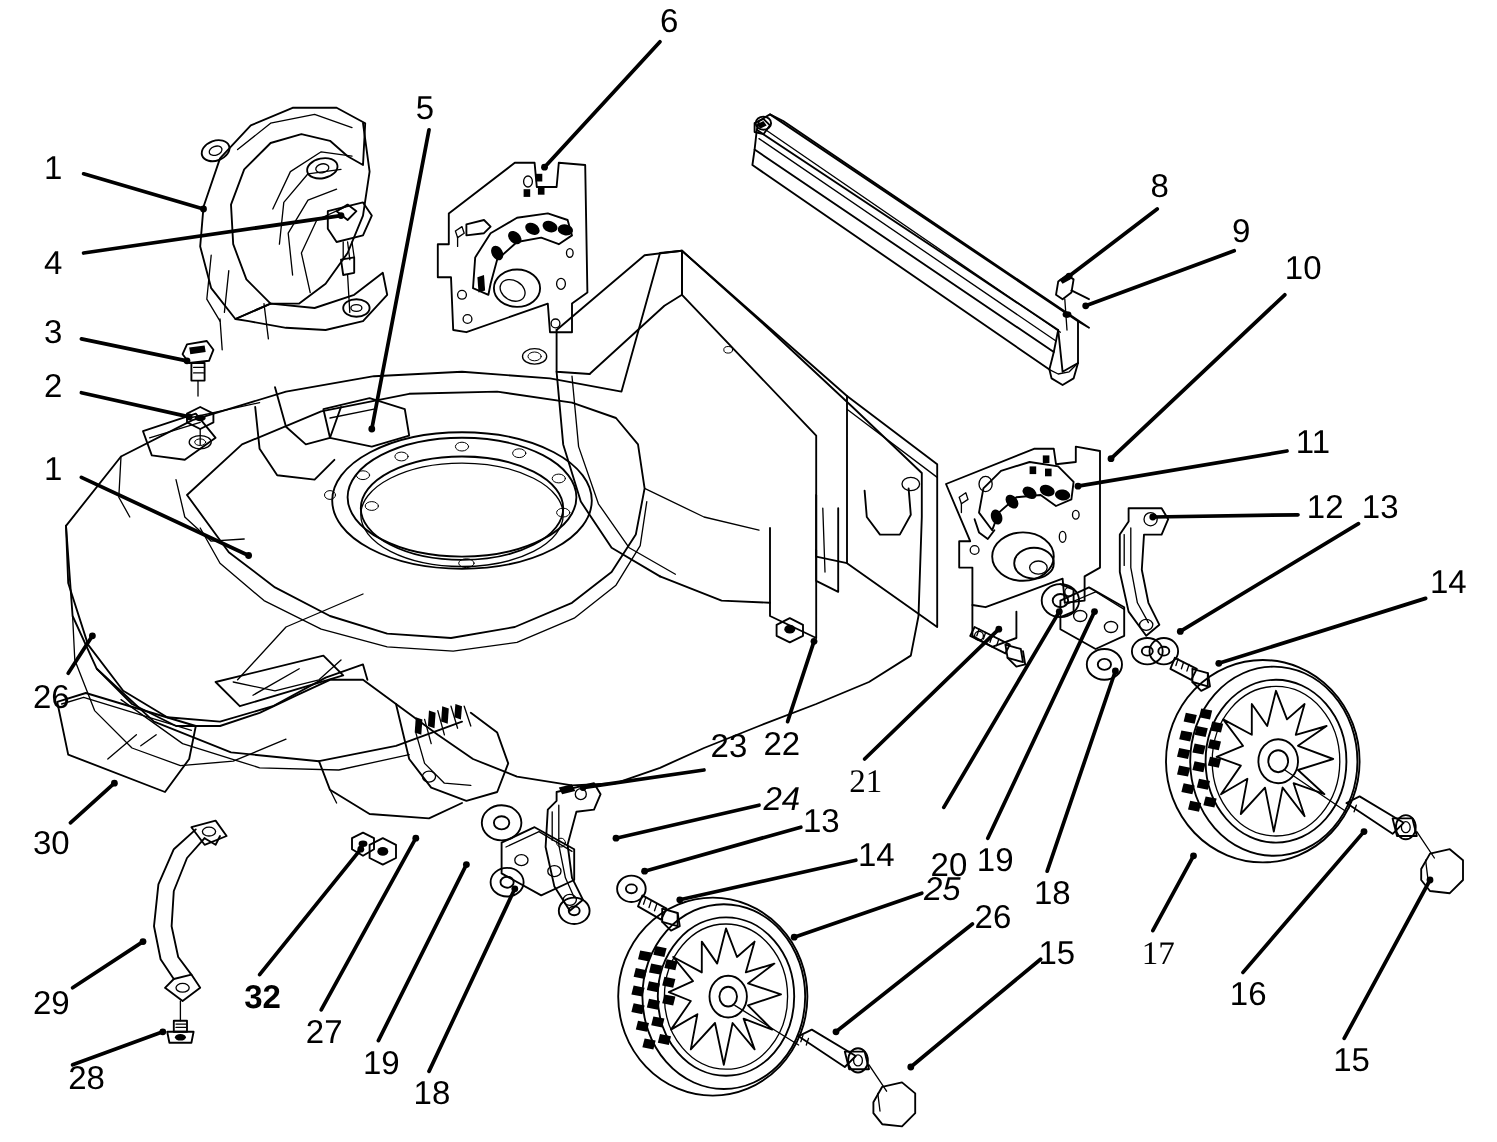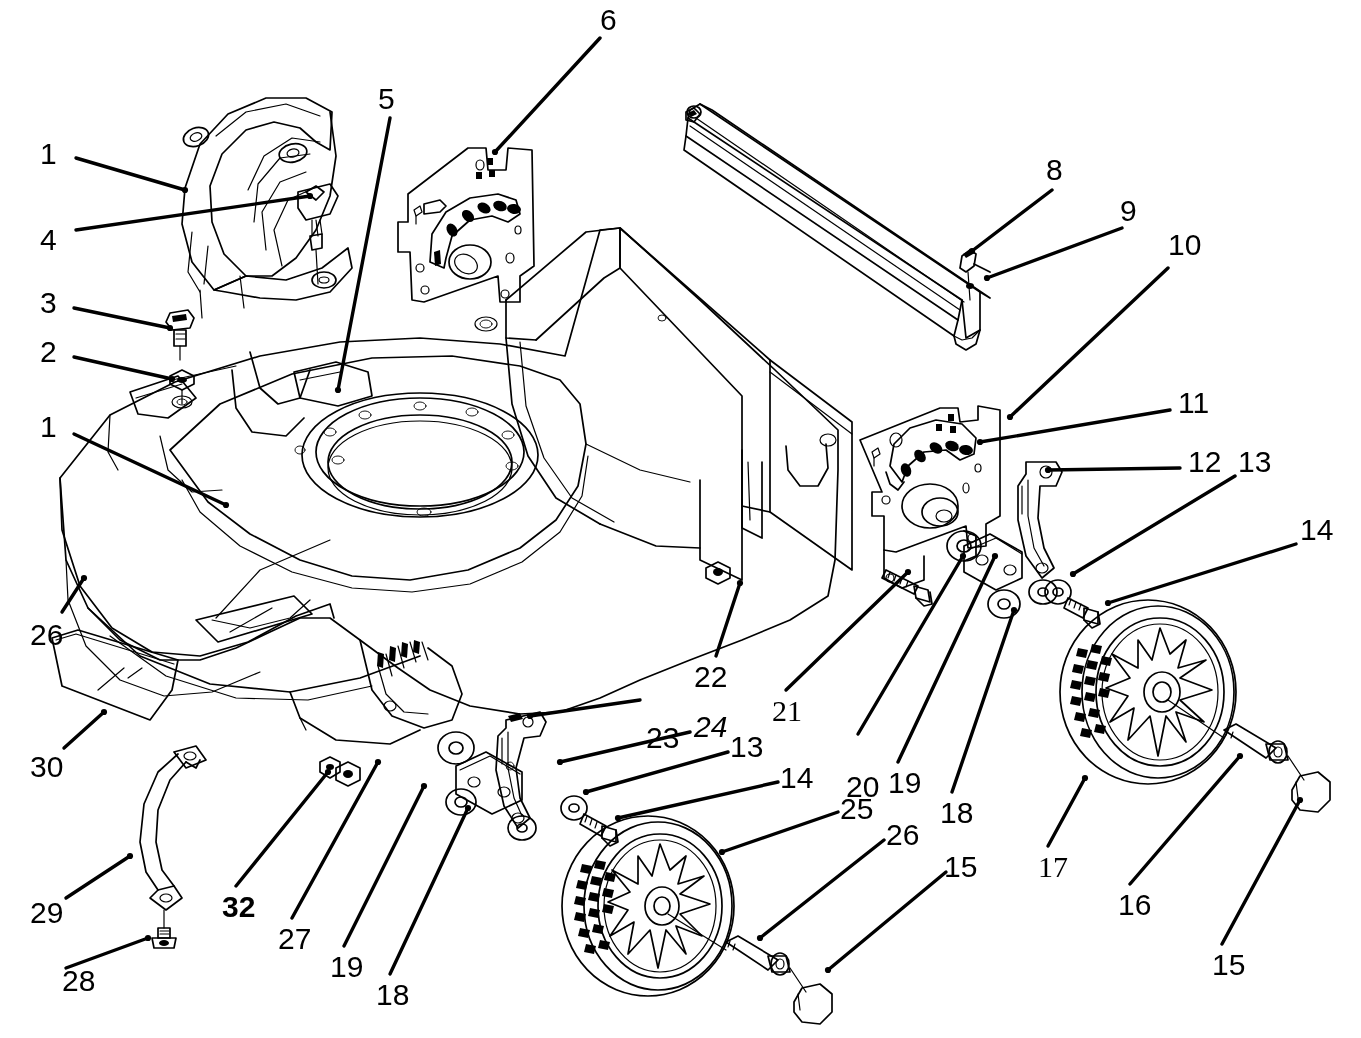--- a/index.html
+++ b/index.html
@@ -604,25 +604,25 @@
       <span class="callout" style="left: 1238px; top: 447px;">13</span>
       <span class="callout" style="left: 1300px; top: 515px;">14</span>
       <span class="callout" style="left: 1212px; top: 950px;">15</span>
       <span class="callout" style="left: 1118px; top: 890px;">16</span>
       <span class="callout" style="left: 1038px; top: 852px; font-family: Liberation Serif, serif;">17</span>
       <span class="callout" style="left: 940px; top: 798px;">18</span>
       <span class="callout" style="left: 888px; top: 768px;">19</span>
       <span class="callout" style="left: 846px; top: 740px; margin-top: 32px;">20</span>
       <span class="callout" style="left: 772px; top: 696px; font-family: Liberation Serif, serif;">21</span>
       <span class="callout" style="left: 694px; top: 662px;">22</span>
-      <span class="callout" style="left: 646px; top: 723px; text-align: center;">23</span>
+      <span class="callout" style="left: 646px; top: 664px; text-align: center;">23</span>
       <span class="callout" style="left: 694px; top: 712px; font-style: italic;">24</span>
       <span class="callout" style="left: 730px; top: 732px;">13</span>
       <span class="callout" style="left: 780px; top: 763px;">14</span>
-      <span class="callout" style="left: 840px; top: 794px;">25</span>
+      <span class="callout" style="left: 840px; top: 794px; font-style: italic;">25</span>
       <span class="callout" style="left: 886px; top: 820px;">26</span>
       <span class="callout" style="left: 944px; top: 852px;">15</span>
       <span class="callout" style="left: 376px; top: 980px;">18</span>
       <span class="callout" style="left: 330px; top: 952px;">19</span>
       <span class="callout" style="left: 278px; top: 924px;">27</span>
       <span class="callout" style="left: 222px; top: 892px; font-weight: bold;">32</span>
       <span class="callout" style="left: 30px; top: 966px; margin-left: 32px;">28</span>
       <span class="callout" style="left: 30px; top: 898px;">29</span>
       <span class="callout" style="left: 30px; top: 752px;">30</span>
       <span class="callout" style="left: 30px; top: 620px;">26</span>

